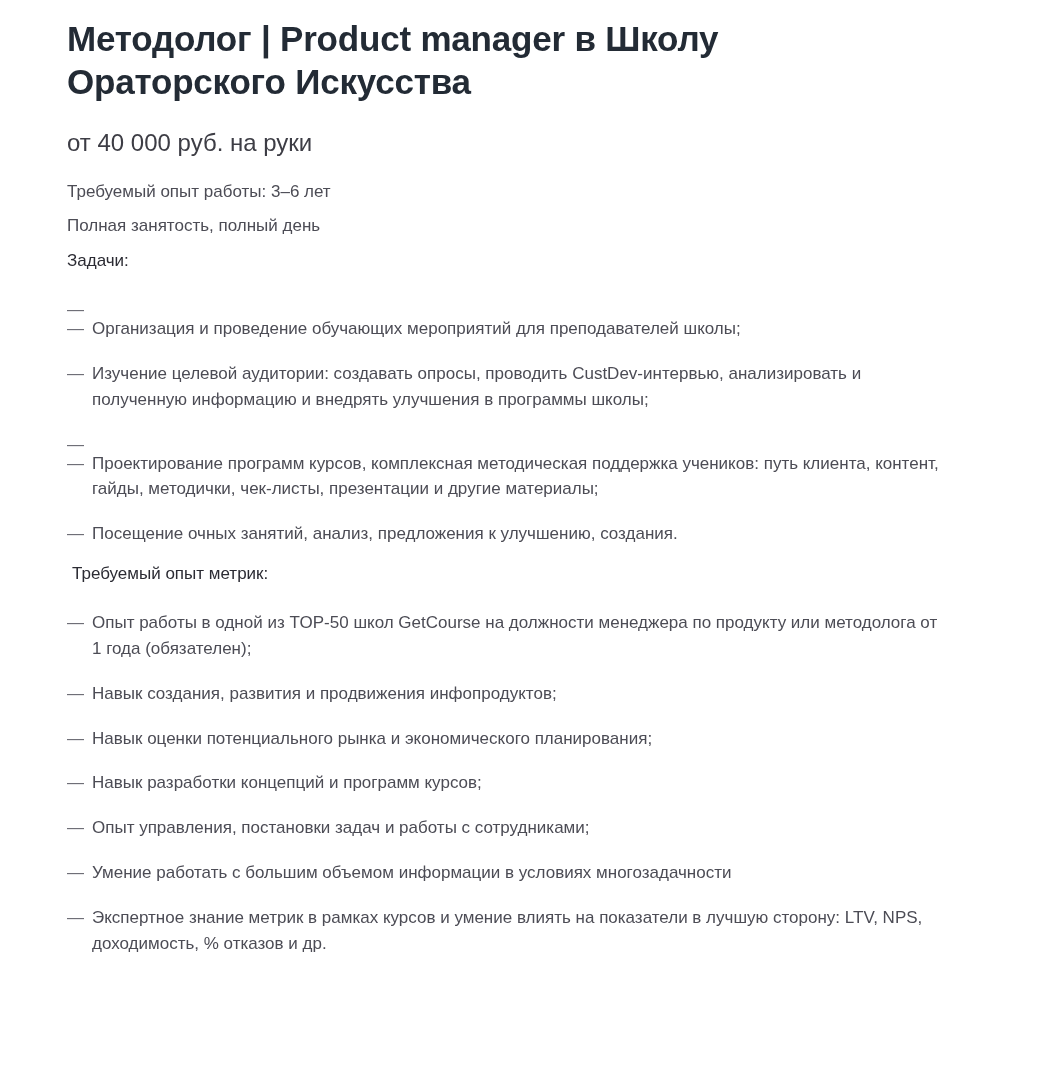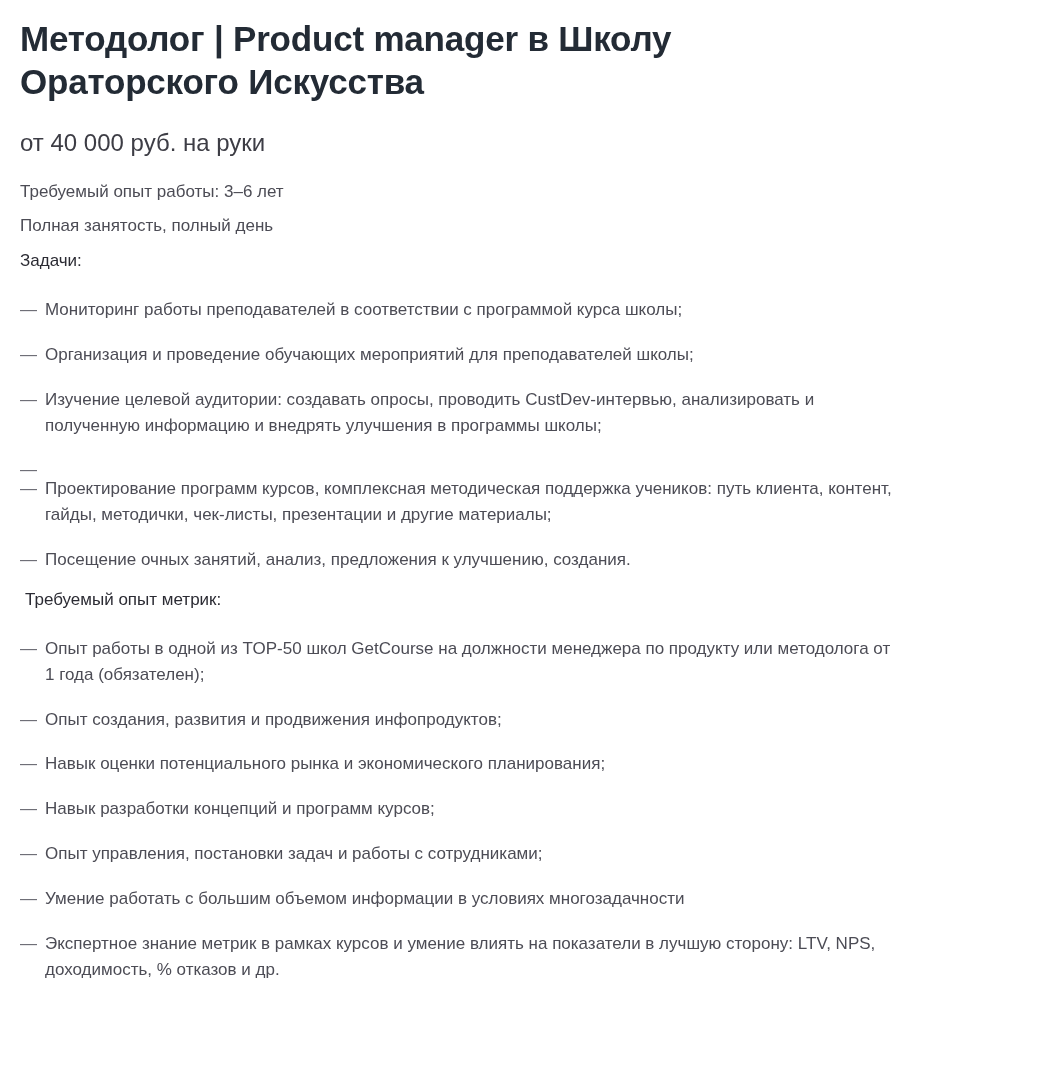--- a/index.html
+++ b/index.html
@@ -12,20 +12,21 @@
     width: 1059px;
     min-height: 1080px;
     font-family: "Liberation Sans", "DejaVu Sans", sans-serif;
     -webkit-font-smoothing: antialiased;
   }
 
   .page {
     width: 912px;
     box-sizing: border-box;
     padding: 0 20px 0 20px;
+    margin-left: 47px;
   }
 
   .vacancy-title {
     margin: 0;
     padding-top: 18px;
     font-size: 35px;
     line-height: 1.22;
     font-weight: 700;
     letter-spacing: -0.2px;
     color: #232b35;
@@ -108,21 +109,20 @@
   <div class="meta-block">
     <div class="meta-line">Требуемый опыт работы: 3–6 лет</div>
     <div class="meta-line">Полная занятость, полный день</div>
   </div>
 
   <div class="section-heading">Задачи:</div>
 
   <ul class="bullet-list first-group">
     <li class="bullet-item">
       <span class="bullet-dash">—</span>
-      <span>Мониторинг работы преподавателей в соответствии с программой курса школы;</span>
     </li>
     <li class="bullet-item">
       <span class="bullet-dash">—</span>
       <span>Организация и проведение обучающих мероприятий для преподавателей школы;</span>
     </li>
     <li class="bullet-item">
       <span class="bullet-dash">—</span>
       <span>Изучение целевой аудитории: создавать опросы, проводить CustDev-интервью, анализировать и полученную информацию и внедрять улучшения в программы школы;</span>
     </li>
     <li class="bullet-item">
@@ -140,21 +140,21 @@
 
   <div class="section-heading indented">Требуемый опыт метрик:</div>
 
   <ul class="bullet-list second-group">
     <li class="bullet-item">
       <span class="bullet-dash">—</span>
       <span>Опыт работы в одной из TOP-50 школ GetCourse на должности менеджера по продукту или методолога от 1 года (обязателен);</span>
     </li>
     <li class="bullet-item">
       <span class="bullet-dash">—</span>
-      <span>Опыт создания, развития и продвижения инфопродуктов;</span>
+      <span>Навык создания, развития и продвижения инфопродуктов;</span>
     </li>
     <li class="bullet-item">
       <span class="bullet-dash">—</span>
       <span>Навык оценки потенциального рынка и экономического планирования;</span>
     </li>
     <li class="bullet-item">
       <span class="bullet-dash">—</span>
       <span>Навык разработки концепций и программ курсов;</span>
     </li>
     <li class="bullet-item">

